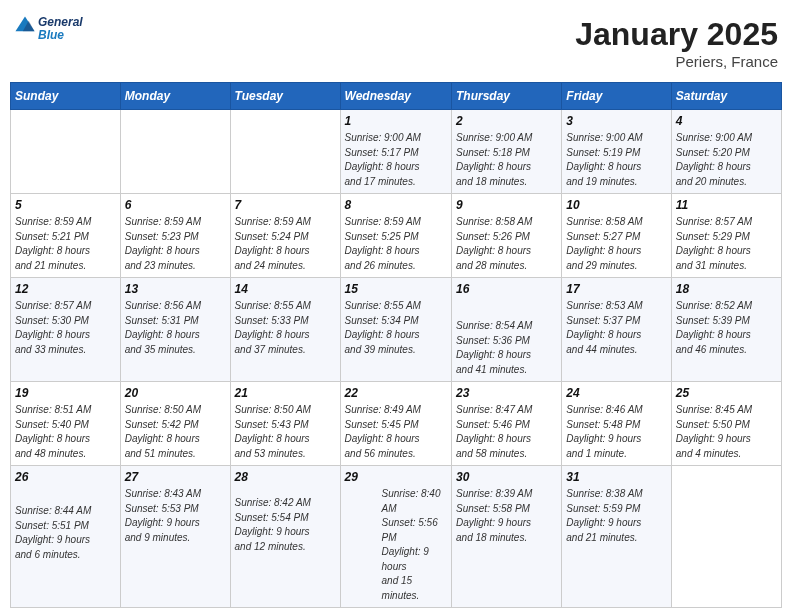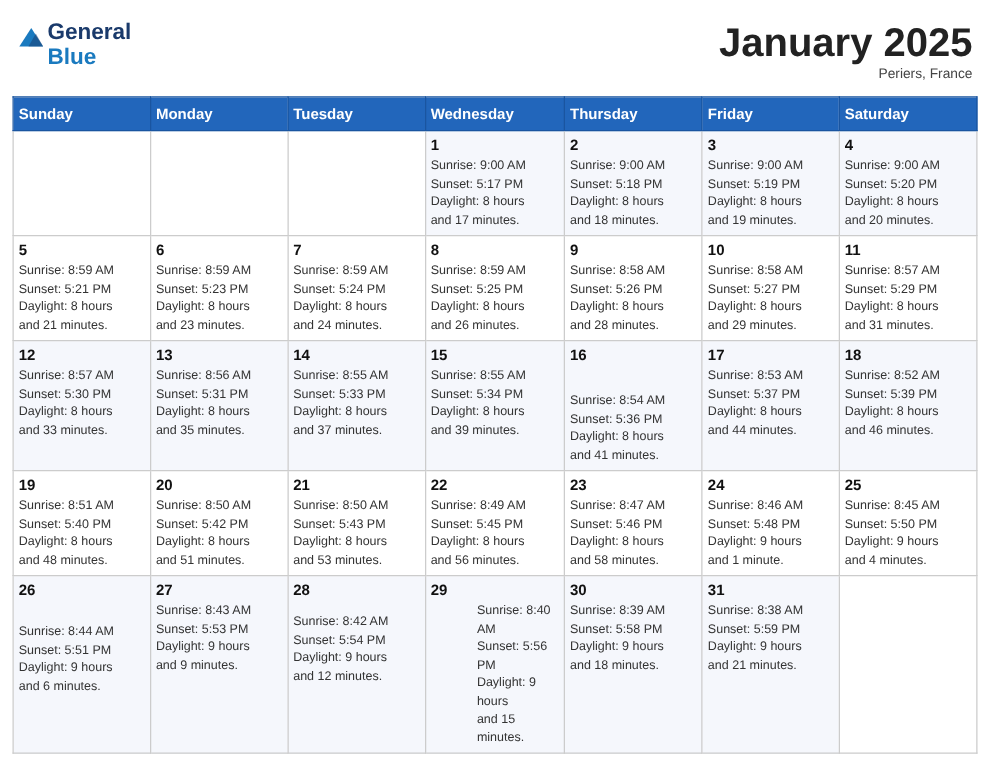--- a/index.html
+++ b/index.html
@@ -16,47 +16,49 @@
       align-items: flex-start;
       margin-bottom: 6px;
       padding: 6px 4px;
     }
     .logo {
       display: flex;
       align-items: center;
       gap: 2px;
     }
     .logo-text {
-      font-size: 18px;
+      font-size: 12px;
       font-weight: bold;
       color: #1a3a6b;
       line-height: 1.1;
+      font-style: italic;
     }
     .logo-icon {
       width: 22px;
       height: 22px;
       margin-top: -2px;
     }
     .title-area {
       text-align: right;
     }
     .month-title {
       font-size: 32px;
       font-weight: bold;
       color: #222;
       text-align: center;
     }
     .subtitle {
-      font-size: 11px;
+      font-size: 15px;
       color: #444;
     }
     table {
       width: 100%;
       border-collapse: collapse;
       font-size: 11px;
+      font-style: italic;
     }
     thead tr th {
       background: #2266bb;
       color: #fff;
       padding: 6px 4px;
       text-align: left;
       font-size: 12px;
       font-weight: bold;
       border: 1px solid #1a55a0;
     }

